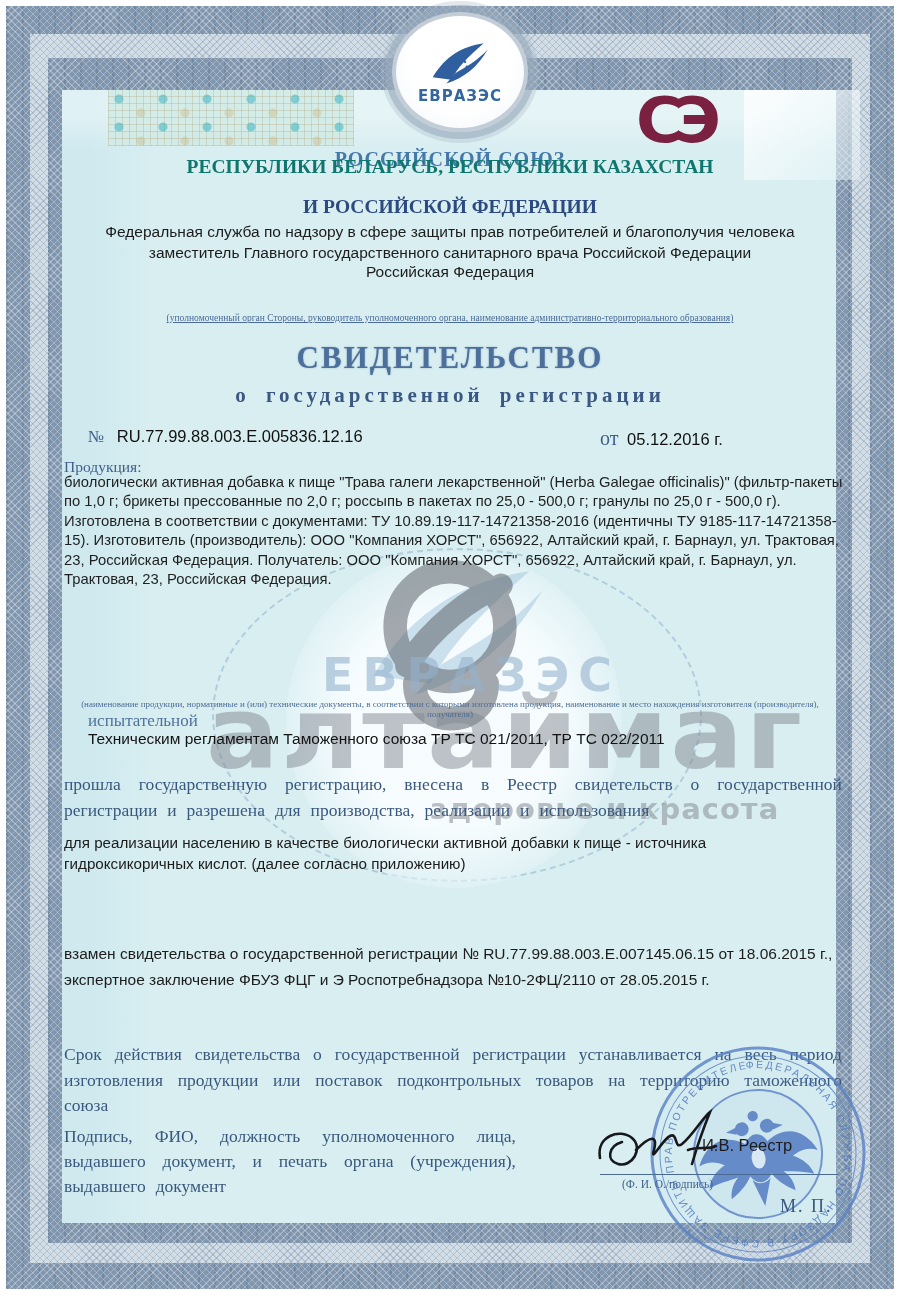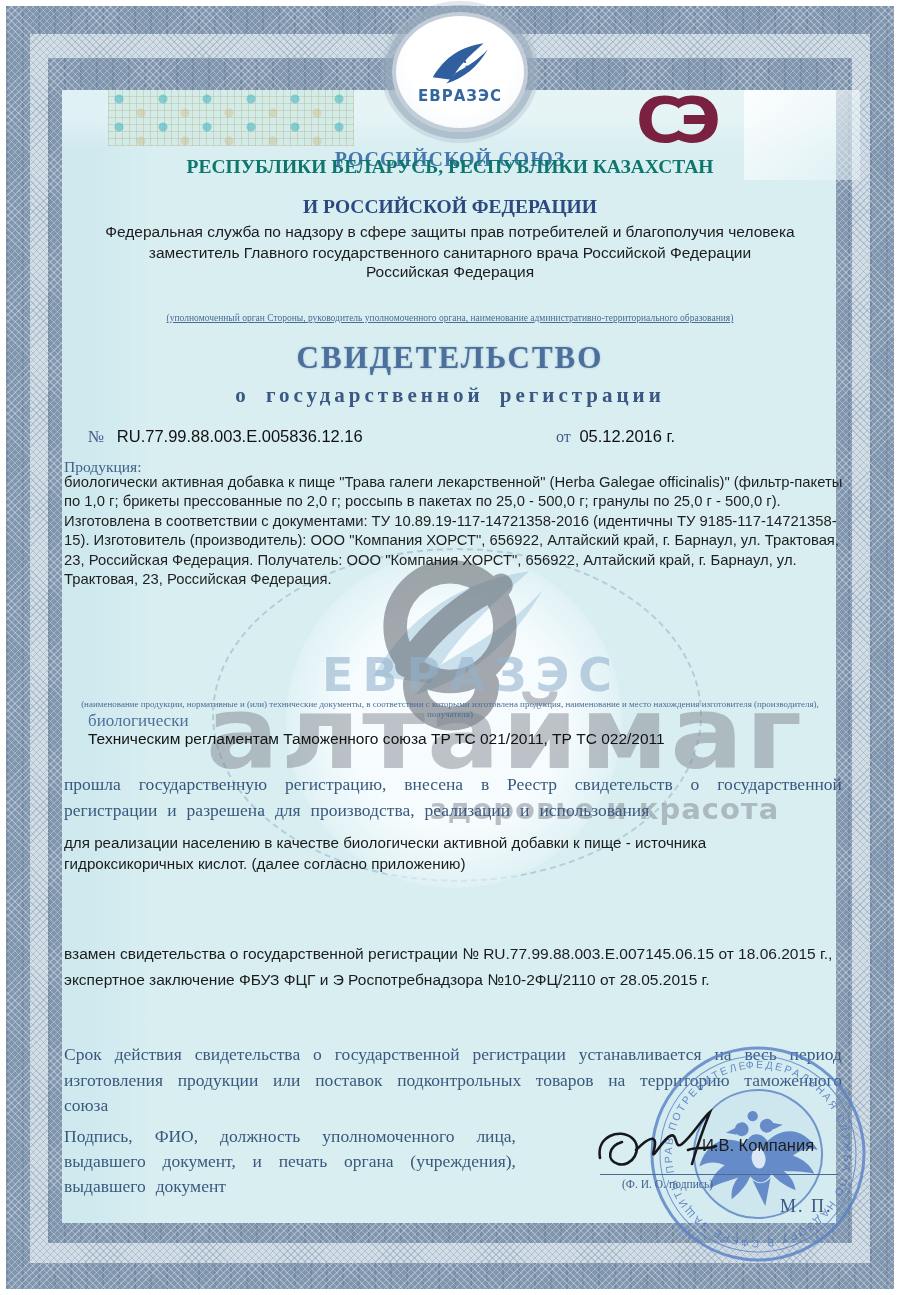--- a/index.html
+++ b/index.html
@@ -132,46 +132,46 @@
   <div class="abs ser ctr cap z3" style="top:313px;text-decoration:underline;">(уполномоченный орган Стороны, руководитель уполномоченного органа, наименование административно-территориального образования)</div>
 
   <div class="abs ser ctr title z3">СВИДЕТЕЛЬСТВО</div>
   <div class="abs ser ctr subtitle z3">о государственной регистрации</div>
 
   <div class="abs numrow z3" style="left:88px;">
     <span class="blue-ser" style="font-size:17px;">№</span>
     <span style="margin-left:8px;">RU.77.99.88.003.Е.005836.12.16</span>
   </div>
   <div class="abs numrow z3" style="left:556px;">
-    <span class="blue-ser" style="font-size:16px;">от</span>
+    <span class="blue-ser" style="font-size:20px;margin-left:44px;">от</span>
     <span style="margin-left:4px;">05.12.2016 г.</span>
   </div>
 
   <div class="abs ser z3" style="left:64px;top:458px;font-size:15.5px;color:#41608c;">Продукция:</div>
   <div class="abs z3" style="left:64px;top:473px;width:780px;font-size:14.8px;line-height:19.4px;color:#1f1f1f;">биологически активная добавка к пище "Трава галеги лекарственной" (Herba Galegae officinalis)" (фильтр-пакеты по 1,0 г; брикеты прессованные по 2,0 г; россыпь в пакетах по 25,0 - 500,0 г; гранулы по 25,0 г - 500,0 г). Изготовлена в соответствии с документами: ТУ 10.89.19-117-14721358-2016 (идентичны ТУ 9185-117-14721358-15). Изготовитель (производитель): ООО "Компания ХОРСТ", 656922, Алтайский край, г. Барнаул, ул. Трактовая, 23, Российская Федерация. Получатель: ООО "Компания ХОРСТ", 656922, Алтайский край, г. Барнаул, ул. Трактовая, 23, Российская Федерация.</div>
 
   <div class="abs ser ctr z3" style="top:699px;font-size:9px;color:#4d6c96;">(наименование продукции, нормативные и (или) технические документы, в соответствии с которыми изготовлена продукция, наименование и место нахождения изготовителя (производителя), получателя)</div>
-  <div class="abs ser z3" style="left:88px;top:711px;font-size:17px;color:#50719c;">биологически</div>
+  <div class="abs ser z3" style="left:88px;top:711px;font-size:17px;color:#50719c;">испытательной</div>
   <div class="abs z3" style="left:88px;top:730px;font-size:15.5px;color:#131313;">Техническим регламентам Таможенного союза ТР ТС 021/2011, ТР ТС 022/2011</div>
 
   <div class="abs para-sans z3" style="left:64px;top:833px;width:760px;">для реализации населению в качестве биологически активной добавки к пище - источника гидроксикоричных кислот. (далее согласно приложению)</div>
   <div class="abs para-ser z3" style="left:64px;top:772px;width:778px;">прошла государственную регистрацию, внесена в Реестр свидетельств о государственной регистрации и разрешена для производства, реализации и использования</div>
 
   <div class="abs para-sans z3" style="left:64px;top:941px;width:772px;font-size:15.5px;line-height:26px;">взамен свидетельства о государственной регистрации № RU.77.99.88.003.Е.007145.06.15 от 18.06.2015 г., экспертное заключение ФБУЗ ФЦГ и Э Роспотребнадзора №10-2ФЦ/2110 от 28.05.2015 г.</div>
 
   <div class="abs para-ser z3" style="left:64px;top:1042px;width:778px;">Срок действия свидетельства о государственной регистрации устанавливается на весь период изготовления продукции или поставок подконтрольных товаров на территорию таможенного союза</div>
 
   <div class="abs para-ser z3" style="left:64px;top:1124px;width:452px;line-height:25px;">Подпись, ФИО, должность уполномоченного лица, выдавшего документ, и печать органа (учреждения), выдавшего документ</div>
 
   <svg class="abs" style="left:592px;top:1106px;z-index:7;" width="150" height="80" viewBox="0 0 150 80">
     <path d="M8,52 C4,30 28,22 40,32 C52,42 40,62 26,58 C14,55 16,40 30,36
              M44,44 C58,30 66,28 62,44 C58,58 70,34 78,30 C86,26 82,44 90,38
              C100,30 112,10 118,6 C110,26 104,44 100,58 M96,44 C106,40 116,44 124,40" stroke="#17181c" stroke-width="2.6" fill="none" stroke-linecap="round"></path>
   </svg>
-  <div class="abs z3" style="left:702px;top:1136px;font-size:16.5px;color:#1d1d1d;z-index:7;">И.В. Компания</div>
+  <div class="abs z3" style="left:702px;top:1136px;font-size:16.5px;color:#1d1d1d;z-index:7;">И.В. Реестр</div>
   <div class="abs sig-line"></div>
   <div class="abs ser" style="left:622px;top:1178px;font-size:11.5px;color:#44638f;z-index:6;">(Ф. И. О./подпись)</div>
   <div class="abs ser" style="left:780px;top:1196px;font-size:18px;color:#3a587e;letter-spacing:2px;z-index:7;">М. П.</div>
 
   <svg class="abs" style="left:642px;top:1038px;z-index:5;opacity:.82;transform:rotate(-8deg);" width="232" height="232" viewBox="0 0 232 232">
     <defs>
       <path id="ringpath" d="M116,30 a86,86 0 1 1 -0.01,0"></path>
     </defs>
     <circle cx="116" cy="116" r="106" stroke="#5b82c6" stroke-width="3" fill="rgba(140,175,225,.06)"></circle>
     <circle cx="116" cy="116" r="98" stroke="#5b82c6" stroke-width="1" fill="none"></circle>

